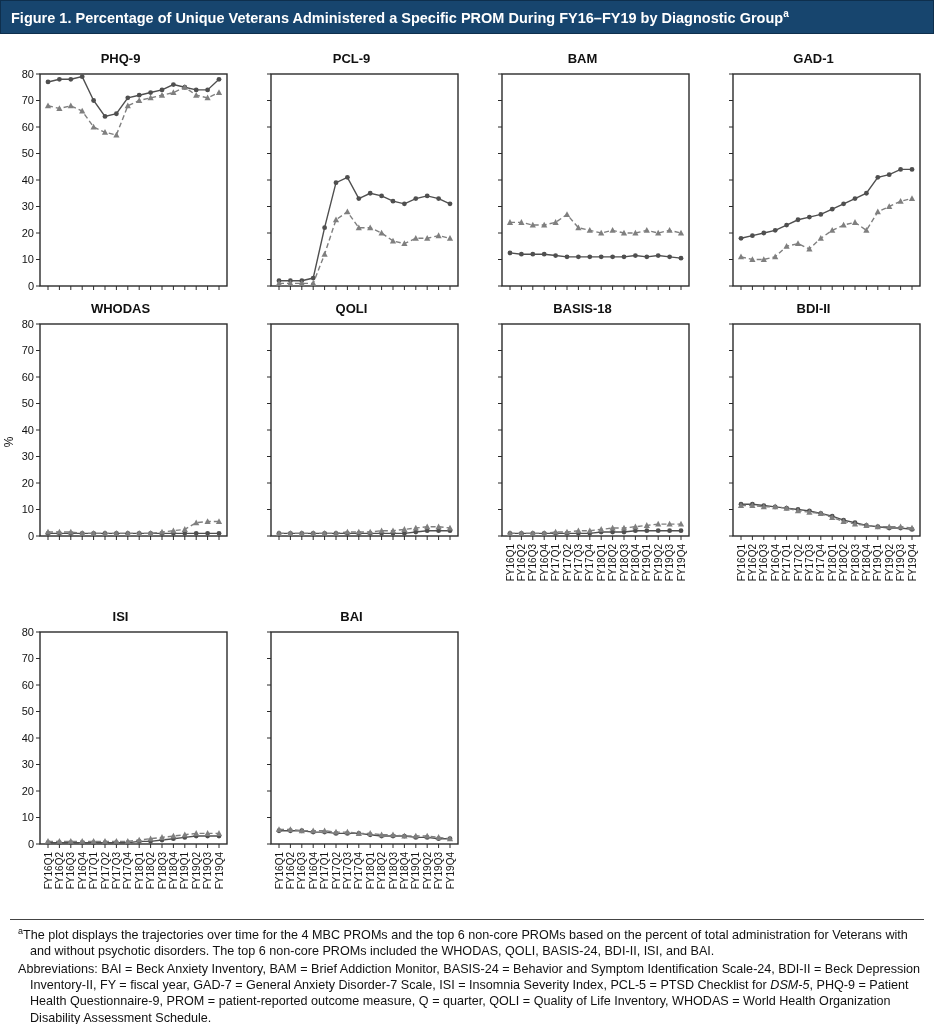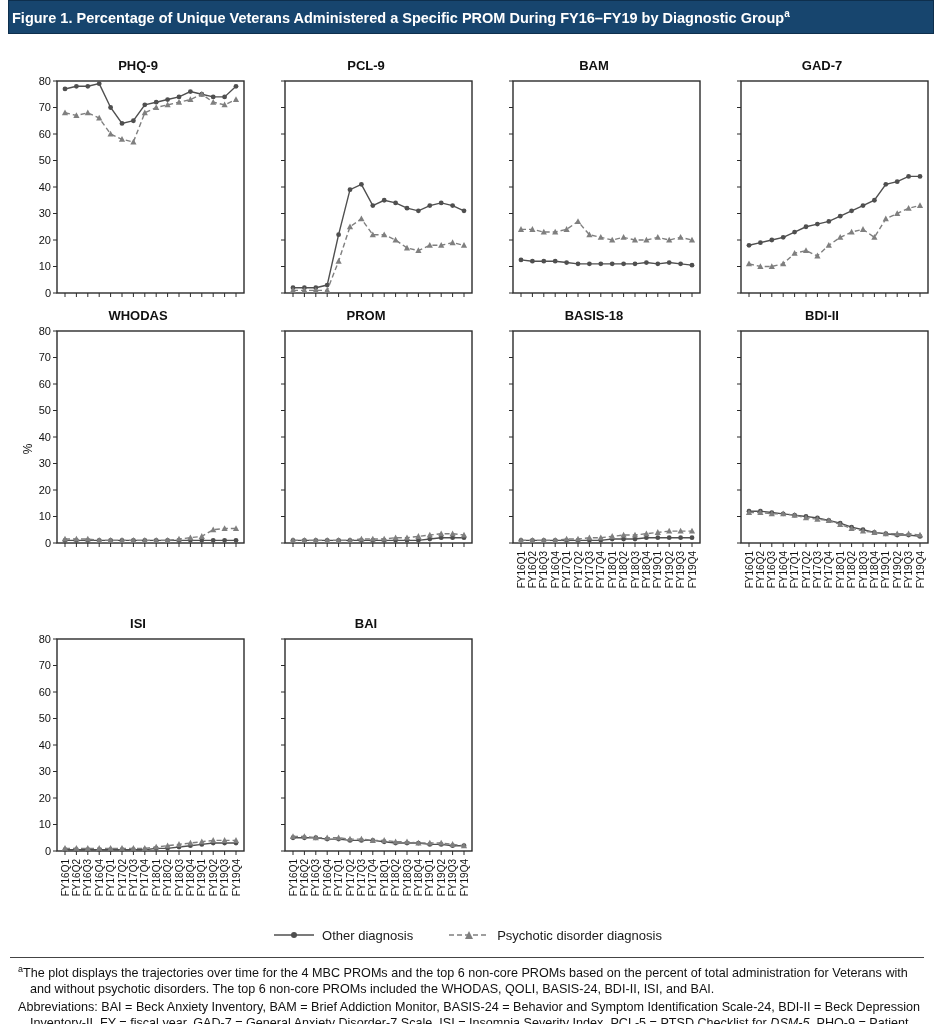--- a/index.html
+++ b/index.html
@@ -1,22 +1,22 @@
 <!DOCTYPE html>
 <html><head>
 <meta charset="utf-8">
 <style>
   html,body { margin:0; padding:0; background:#ffffff; }
   body { font-family:"Liberation Sans", sans-serif; color:#1a1a1a; }
   #figure { width:934px; min-height:1024px; background:#ffffff; box-sizing:border-box; display:flex; flex-direction:column; }
   .header { background:#17456e; color:#ffffff; font-size:14.5px; font-weight:bold;
-            padding:7px 3px; border:1px solid #0e2f4d;margin-left:8px; }
+            padding:7px 10px; border:1px solid #0e2f4d; }
   .header sup { font-size:10px; }
   #grid { display:grid; grid-template-columns:repeat(4,1fr); column-gap:6px;
-          padding:16px 8px 0 8px;margin-left:19px; }
+          padding:9px 8px 0 8px; }
   .cell { display:flex; flex-direction:column; align-items:center; position:relative; }
   .ptitle { font-size:13px; font-weight:700; margin:8px 0 2px 0; color:#111; }
   .ylab { position:absolute; left:-4px; top:46%; transform:rotate(-90deg);
           font-size:12px; color:#111; }
   svg { display:block; }
   svg text { font-family:"Liberation Sans", sans-serif; }
   #legend { display:flex; justify-content:center; align-items:center; gap:34px;
             margin:12px 0 4px 0; font-size:13px; }
   .legend-item { display:flex; align-items:center; gap:6px; }
   .footnotes { border-top:1px solid #444; margin:10px 10px 0 10px; padding-top:6px;
@@ -233,21 +233,21 @@
           <path d="M 140.60000000000002 159.04999999999998 L 143.70000000000002 164.85 L 137.50000000000003 164.85 Z" fill="#7f7f7f"></path>
           <path d="M 152 161.7 L 155.1 167.5 L 148.9 167.5 Z" fill="#7f7f7f"></path>
           <path d="M 163.4 161.7 L 166.5 167.5 L 160.3 167.5 Z" fill="#7f7f7f"></path>
           <path d="M 174.8 159.04999999999998 L 177.9 164.85 L 171.70000000000002 164.85 Z" fill="#7f7f7f"></path>
           <path d="M 186.20000000000002 161.7 L 189.3 167.5 L 183.10000000000002 167.5 Z" fill="#7f7f7f"></path>
           <path d="M 197.6 159.04999999999998 L 200.7 164.85 L 194.5 164.85 Z" fill="#7f7f7f"></path>
           <path d="M 209 161.7 L 212.1 167.5 L 205.9 167.5 Z" fill="#7f7f7f"></path>
         </svg>
       </div>
       <div class="cell">
-        <div class="ptitle">GAD-7</div>
+        <div class="ptitle">GAD-1</div>
         <svg width="222" height="225" viewBox="0 0 222 225">
           <rect x="30" y="6" width="187" height="212" fill="none" stroke="#2b2b2b" stroke-width="1.4"></rect>
           <line x1="26" y1="218" x2="30" y2="218" stroke="#2b2b2b" stroke-width="1"></line>
           <line x1="26" y1="191.5" x2="30" y2="191.5" stroke="#2b2b2b" stroke-width="1"></line>
           <line x1="26" y1="165" x2="30" y2="165" stroke="#2b2b2b" stroke-width="1"></line>
           <line x1="26" y1="138.5" x2="30" y2="138.5" stroke="#2b2b2b" stroke-width="1"></line>
           <line x1="26" y1="112" x2="30" y2="112" stroke="#2b2b2b" stroke-width="1"></line>
           <line x1="26" y1="85.5" x2="30" y2="85.5" stroke="#2b2b2b" stroke-width="1"></line>
           <line x1="26" y1="59" x2="30" y2="59" stroke="#2b2b2b" stroke-width="1"></line>
           <line x1="26" y1="32.5" x2="30" y2="32.5" stroke="#2b2b2b" stroke-width="1"></line>
@@ -373,21 +373,21 @@
           <path d="M 140.60000000000002 212.04999999999998 L 143.70000000000002 217.85 L 137.50000000000003 217.85 Z" fill="#7f7f7f"></path>
           <path d="M 152 210.725 L 155.1 216.525 L 148.9 216.525 Z" fill="#7f7f7f"></path>
           <path d="M 163.4 209.39999999999998 L 166.5 215.2 L 160.3 215.2 Z" fill="#7f7f7f"></path>
           <path d="M 174.8 208.075 L 177.9 213.875 L 171.70000000000002 213.875 Z" fill="#7f7f7f"></path>
           <path d="M 186.20000000000002 201.45 L 189.3 207.25 L 183.10000000000002 207.25 Z" fill="#7f7f7f"></path>
           <path d="M 197.6 200.125 L 200.7 205.925 L 194.5 205.925 Z" fill="#7f7f7f"></path>
           <path d="M 209 200.125 L 212.1 205.925 L 205.9 205.925 Z" fill="#7f7f7f"></path>
         </svg>
       </div>
       <div class="cell">
-        <div class="ptitle">PROM</div>
+        <div class="ptitle">QOLI</div>
         <svg width="222" height="225" viewBox="0 0 222 225">
           <rect x="30" y="6" width="187" height="212" fill="none" stroke="#2b2b2b" stroke-width="1.4"></rect>
           <line x1="26" y1="218" x2="30" y2="218" stroke="#2b2b2b" stroke-width="1"></line>
           <line x1="26" y1="191.5" x2="30" y2="191.5" stroke="#2b2b2b" stroke-width="1"></line>
           <line x1="26" y1="165" x2="30" y2="165" stroke="#2b2b2b" stroke-width="1"></line>
           <line x1="26" y1="138.5" x2="30" y2="138.5" stroke="#2b2b2b" stroke-width="1"></line>
           <line x1="26" y1="112" x2="30" y2="112" stroke="#2b2b2b" stroke-width="1"></line>
           <line x1="26" y1="85.5" x2="30" y2="85.5" stroke="#2b2b2b" stroke-width="1"></line>
           <line x1="26" y1="59" x2="30" y2="59" stroke="#2b2b2b" stroke-width="1"></line>
           <line x1="26" y1="32.5" x2="30" y2="32.5" stroke="#2b2b2b" stroke-width="1"></line>
@@ -772,40 +772,20 @@
           <path d="M 152 205.42499999999998 L 155.1 211.225 L 148.9 211.225 Z" fill="#7f7f7f"></path>
           <path d="M 163.4 206.75 L 166.5 212.55 L 160.3 212.55 Z" fill="#7f7f7f"></path>
           <path d="M 174.8 206.75 L 177.9 212.55 L 171.70000000000002 212.55 Z" fill="#7f7f7f"></path>
           <path d="M 186.20000000000002 206.75 L 189.3 212.55 L 183.10000000000002 212.55 Z" fill="#7f7f7f"></path>
           <path d="M 197.6 208.075 L 200.7 213.875 L 194.5 213.875 Z" fill="#7f7f7f"></path>
           <path d="M 209 209.39999999999998 L 212.1 215.2 L 205.9 215.2 Z" fill="#7f7f7f"></path>
         </svg>
       </div>
     </div>
 
-  <div id="legend">
-    <div class="legend-item">
-      <span>
-          <svg width="44" height="14" viewBox="0 0 44 14">
-            <line x1="2" y1="7" x2="42" y2="7" stroke="#4f4f4f" stroke-width="1.5"></line>
-            <circle cx="22" cy="7" r="3" fill="#4f4f4f"></circle>
-          </svg>
-        </span>
-      <span>Other diagnosis</span>
-    </div>
-    <div class="legend-item">
-      <span>
-          <svg width="44" height="14" viewBox="0 0 44 14">
-            <line x1="2" y1="7" x2="42" y2="7" stroke="#7f7f7f" stroke-width="1.5" stroke-dasharray="5 3"></line>
-            <path d="M 22 3 L 26 11 L 18 11 Z" fill="#7f7f7f"></path>
-          </svg>
-        </span>
-      <span>Psychotic disorder diagnosis</span>
-    </div>
-  </div>
 
   <div class="footnotes">
     <p class="fn"><sup>a</sup><span>The plot displays the trajectories over time for the 4 MBC PROMs and the top 6 non-core PROMs based on the percent of total administration for Veterans with and without psychotic disorders. The top 6 non-core PROMs included the WHODAS, QOLI, BASIS-24, BDI-II, ISI, and BAI.</span></p>
     <p class="fn"><span>Abbreviations: BAI = Beck Anxiety Inventory, BAM = Brief Addiction Monitor, BASIS-24 = Behavior and Symptom Identification Scale-24, BDI-II = Beck Depression Inventory-II, FY = fiscal year, GAD-7 = General Anxiety Disorder-7 Scale, ISI = Insomnia Severity Index, PCL-5 = PTSD Checklist for </span><i>DSM-5</i><span>, PHQ-9 = Patient Health Questionnaire-9, PROM = patient-reported outcome measure, Q = quarter, QOLI = Quality of Life Inventory, WHODAS = World Health Organization Disability Assessment Schedule.</span></p>
   </div>
 
   <div class="spacer"></div>
 
 </div>
 

